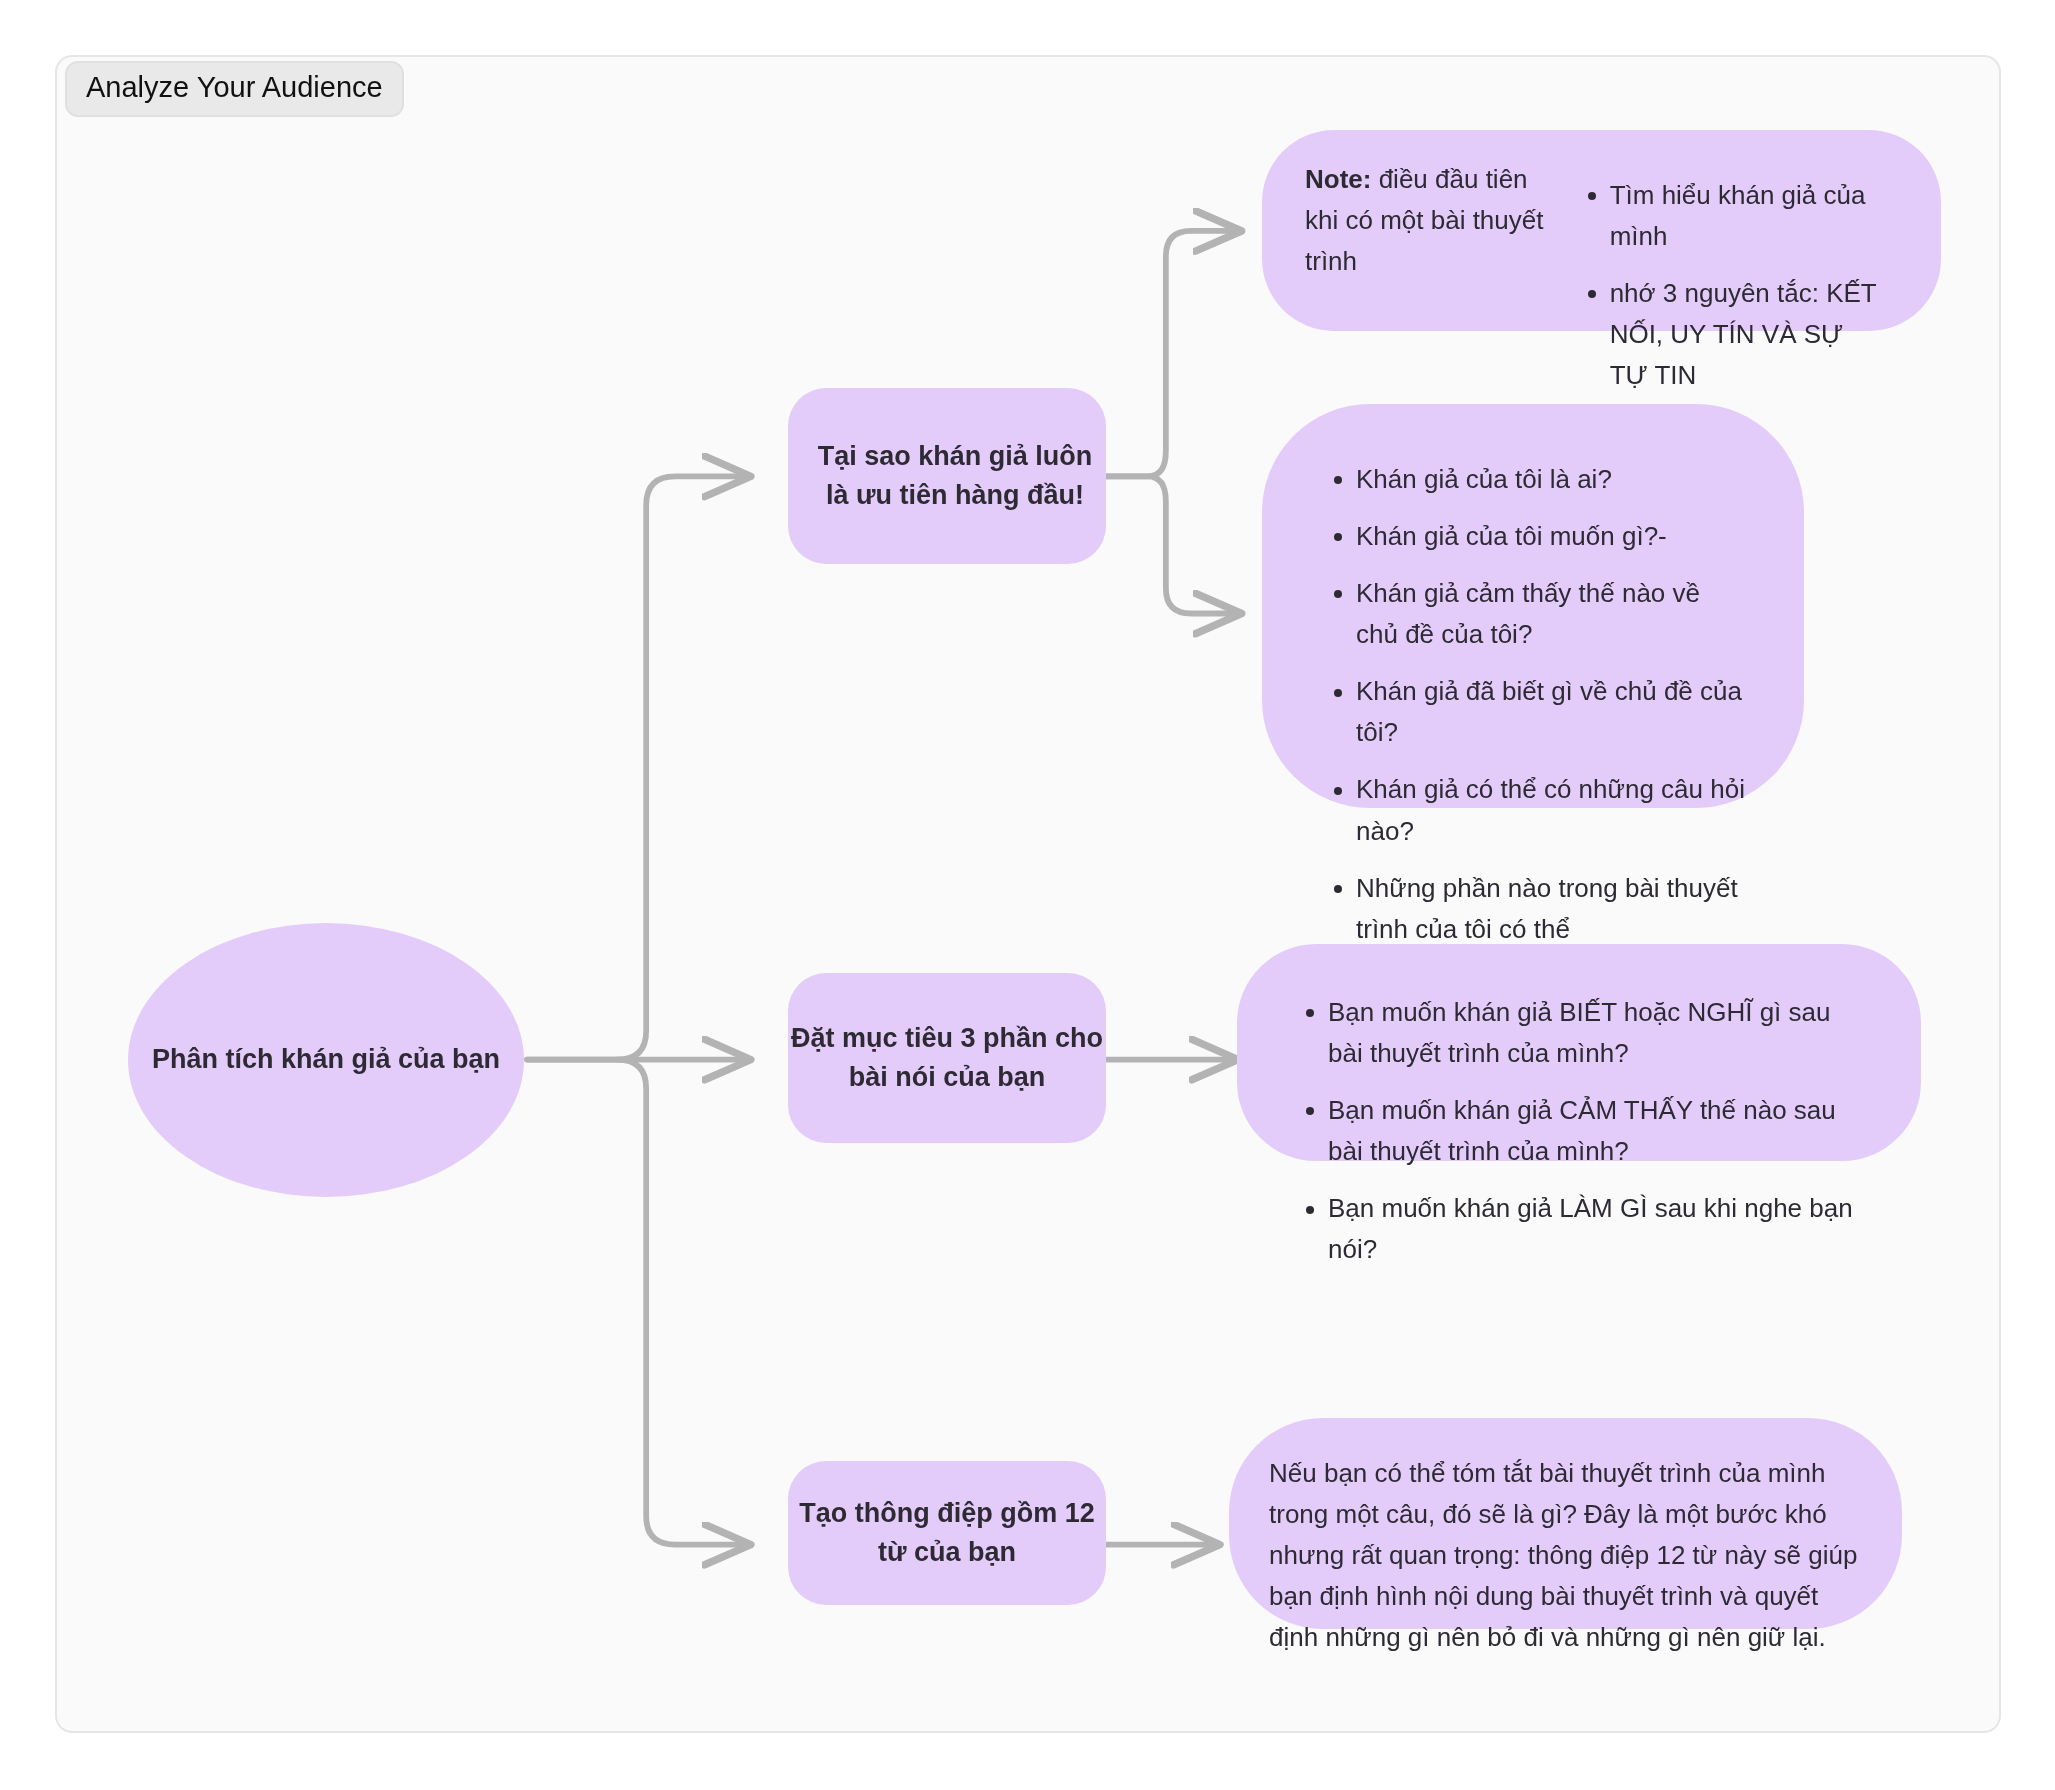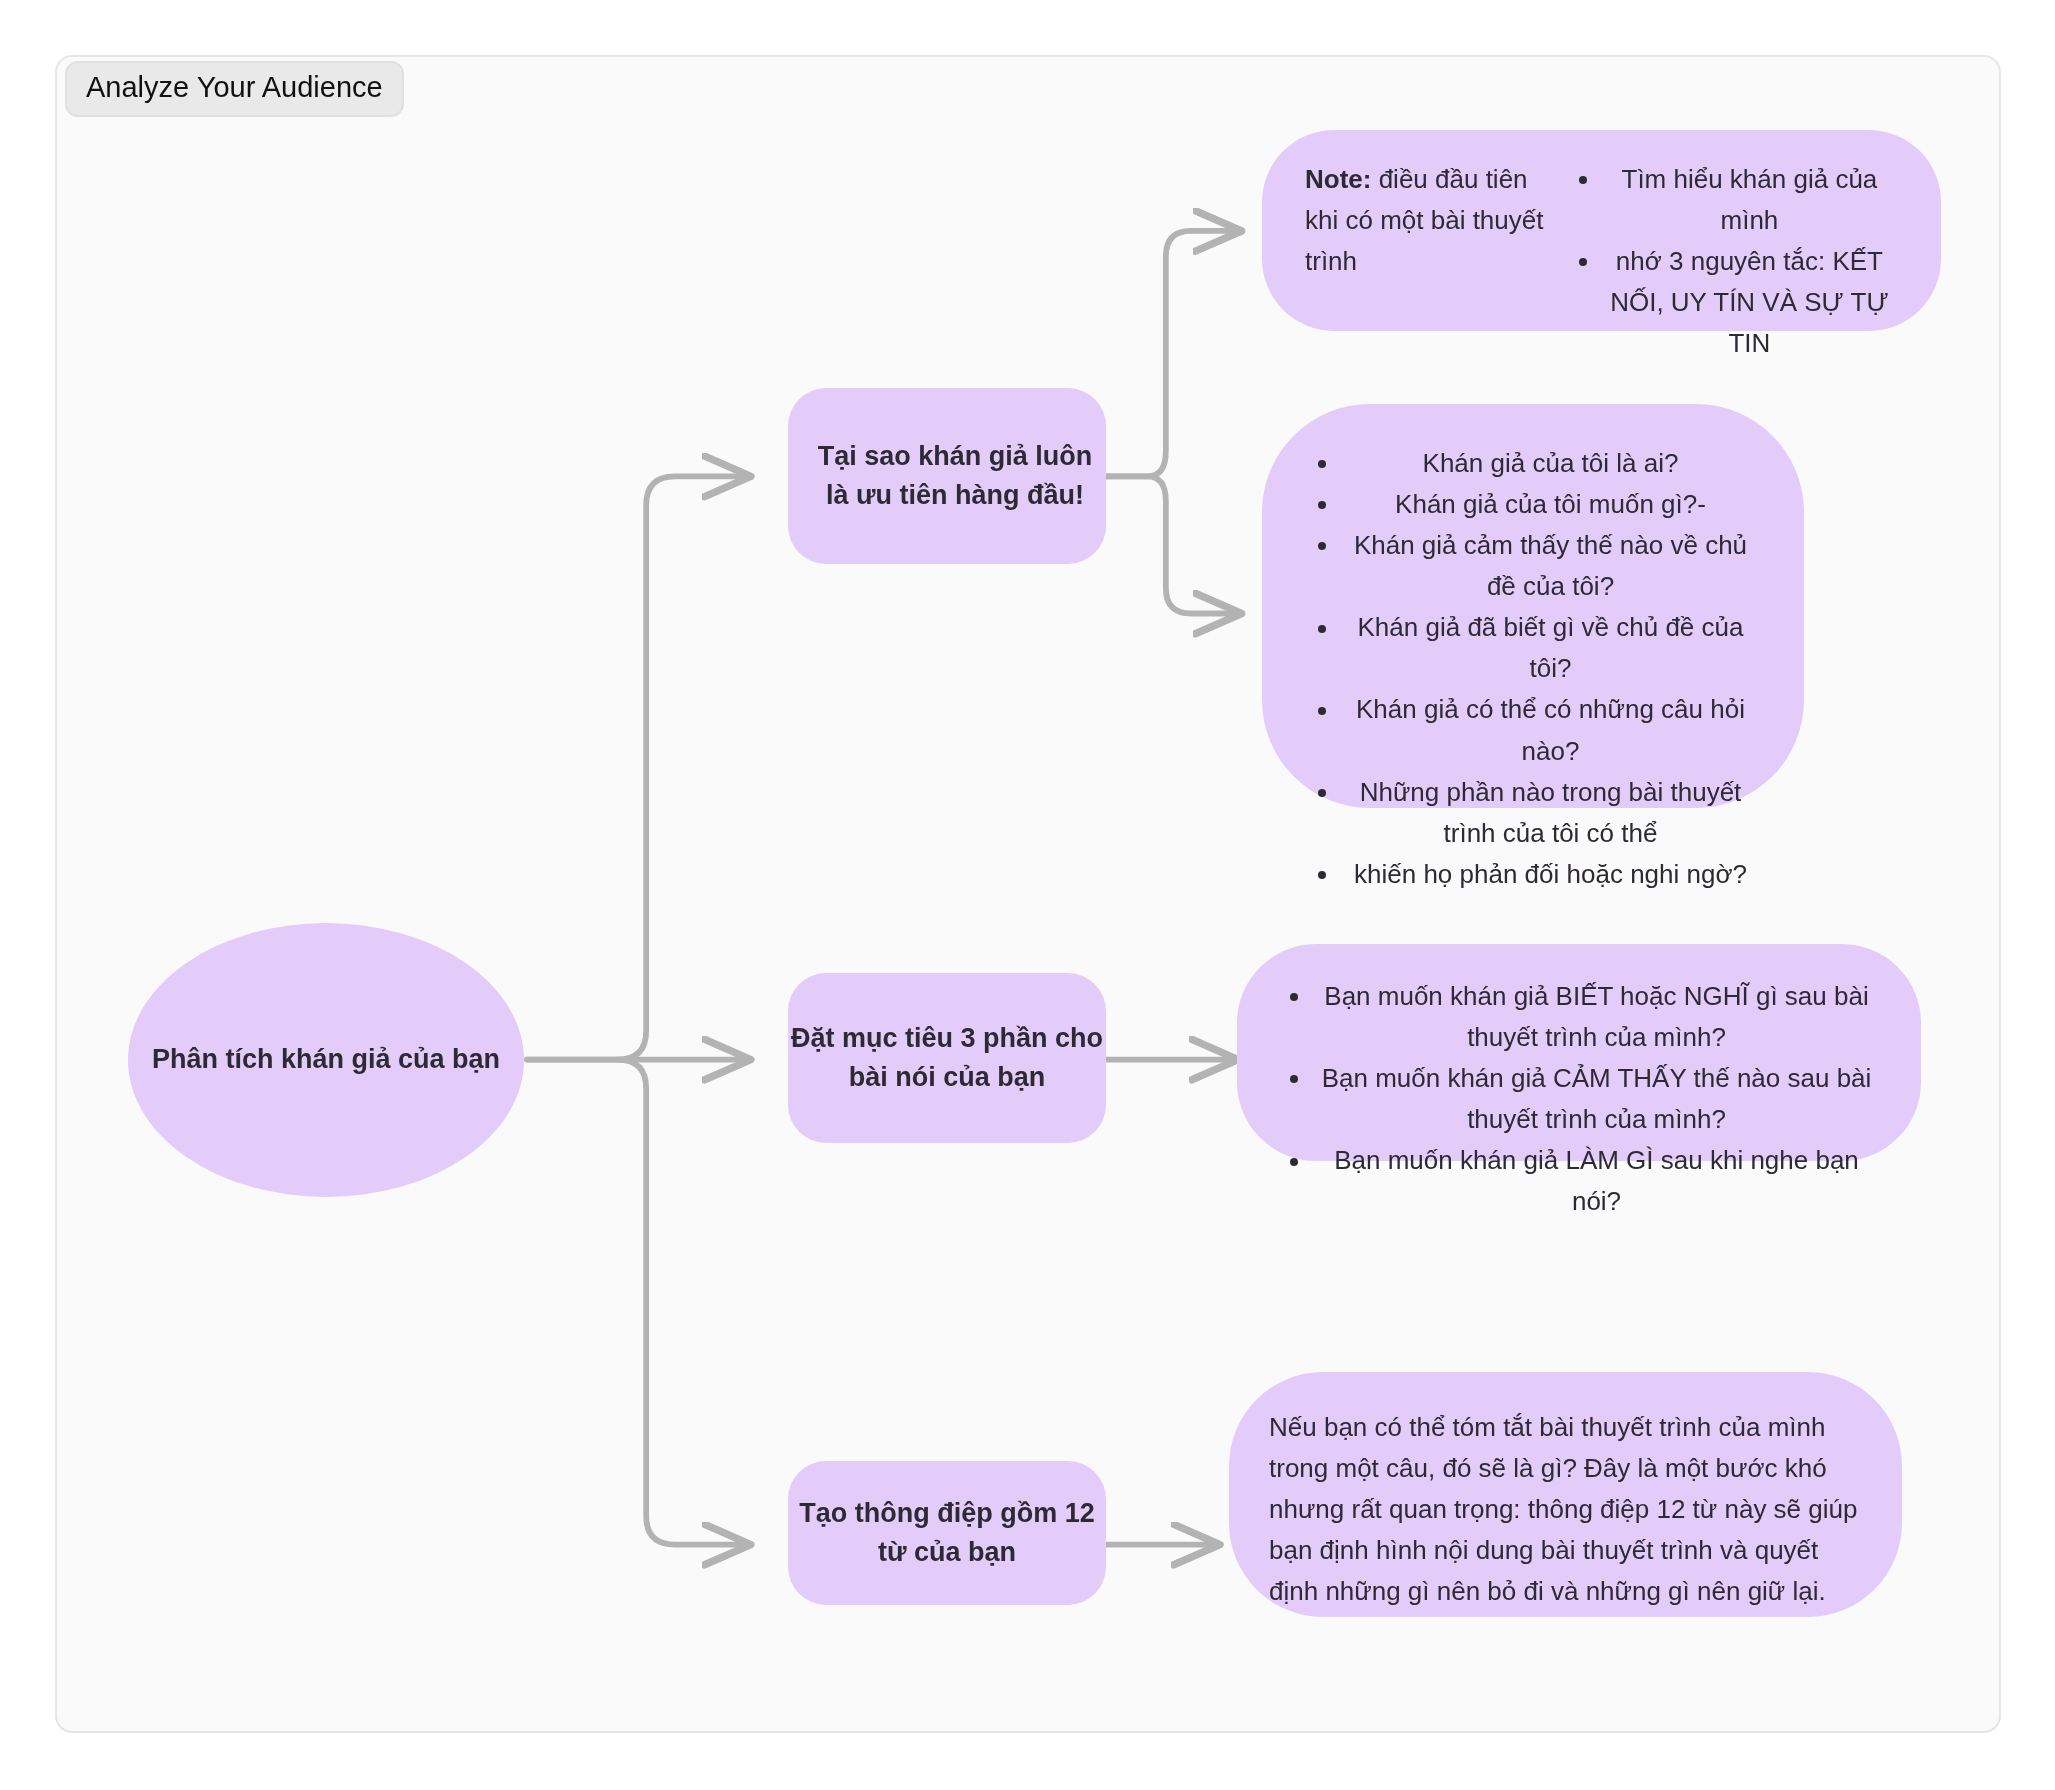--- a/index.html
+++ b/index.html
@@ -77,22 +77,21 @@
   }
 
   .node.content ul {
     margin: 0;
     padding-left: 35px;
     list-style: none;
   }
 
   .node.content ul li {
     position: relative;
-    margin: 0;
-    text-align: center;
+    margin: 16px;
   }
 
   .node.content ul li::before {
     content: "";
     position: absolute;
     left: -21.7px;
     top: 17.3px;
     width: 8px;
     height: 8px;
     border-radius: 50%;
@@ -182,16 +181,16 @@
 </div>
 
 <div class="node content" style="left:1237px; top:944px; width:684px; height:217px; border-radius:79px; padding:32px 40px;">
   <ul>
     <li>Bạn muốn khán giả BIẾT hoặc NGHĨ gì sau bài thuyết trình của mình?</li>
     <li>Bạn muốn khán giả CẢM THẤY thế nào sau bài thuyết trình của mình?</li>
     <li>Bạn muốn khán giả LÀM GÌ sau khi nghe bạn nói?</li>
   </ul>
 </div>
 
-<div class="node content" style="left:1229px; top:1372px; width:673px; height:245px; border-radius:94px; padding:35px 40px;">
+<div class="node content" style="left:1229px; top:1418px; width:673px; height:211px; border-radius:94px; padding:35px 40px;">
   <p class="para">Nếu bạn có thể tóm tắt bài thuyết trình của mình trong một câu, đó sẽ là gì? Đây là một bước khó nhưng rất quan trọng: thông điệp 12 từ này sẽ giúp bạn định hình nội dung bài thuyết trình và quyết định những gì nên bỏ đi và những gì nên giữ lại.</p>
 </div>
 
 
 </body></html>

